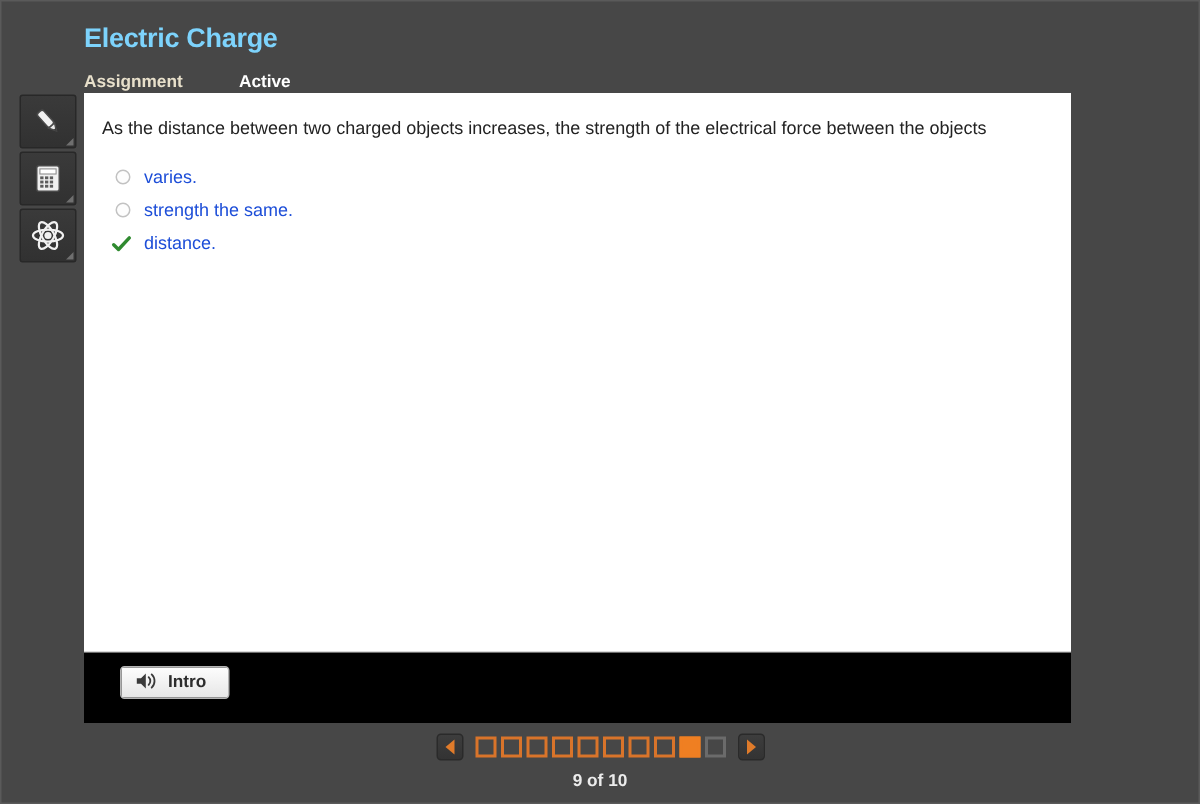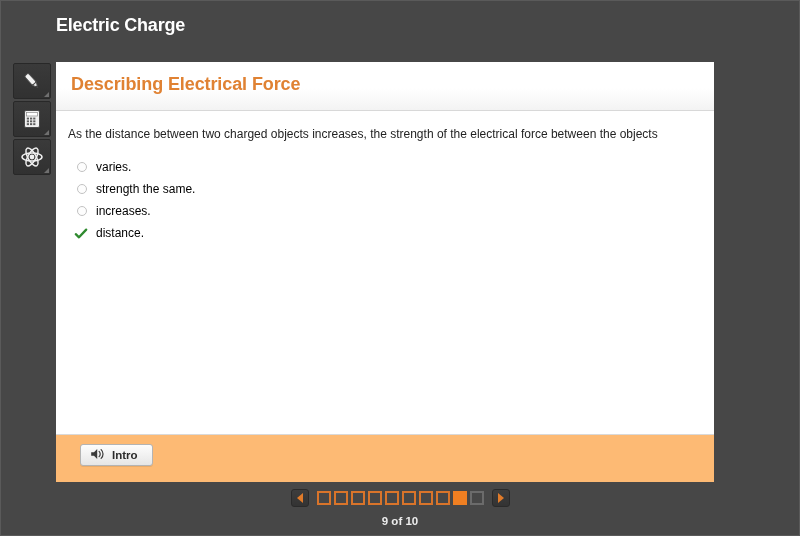--- a/index.html
+++ b/index.html
@@ -29,21 +29,21 @@
     left: 0; top: 0;
     width: 798px;
     height: 60px;
   }
   #app-title {
     position: absolute;
     left: 55px;
     top: 14px;
     font-size: 18px;
     font-weight: bold;
-    color: #ffffff;
+    color: #7dd3fc;
     letter-spacing: -0.2px;
   }
   #tabbar {
     position: absolute;
     left: 55px;
     top: 44px;
     height: 16px;
   }
   .tab {
     display: inline-block;
@@ -120,21 +120,21 @@
     line-height: 15px;
   }
   #options {
     margin-top: 14px;
   }
   .option {
     position: relative;
     height: 22px;
     padding-left: 28px;
     font-size: 12px;
-    color: #000000;
+    color: #1d4ed8;
     line-height: 22px;
   }
   .radio {
     position: absolute;
     left: 9px;
     top: 6px;
     width: 10px;
     height: 10px;
     border: 1px solid #c2c2c2;
     border-radius: 50%;
@@ -150,21 +150,21 @@
   }
 
   
   #panel-footer {
     position: absolute;
     left: 0;
     bottom: 0;
     width: 688px;
     height: 47px;
     border-top: 1px solid #d9d9d9;
-    background: #fdba74;
+    background: #000000;
   }
   #intro-btn {
     position: absolute;
     left: 24px;
     top: 9px;
     height: 22px;
     padding: 0 14px 0 9px;
     background: linear-gradient(180deg, #fdfdfd 0%, #e6e6e6 100%);
     border: 1px solid #b4b4b4;
     border-radius: 3px;
@@ -235,20 +235,24 @@
     color: #ececec;
   }
 </style>
 </head>
 <body>
 
 <div id="app">
 
   <div id="header">
     <div id="app-title">Electric Charge</div>
+    <div id="tabbar">
+      <span class="tab assignment">Assignment</span>
+      <span class="tab active-tab">Active</span>
+    </div>
   </div>
 
   <div id="sidebar">
 
     <div class="tool-btn">
       <span>
         <svg width="24" height="24" viewBox="0 0 24 24">
           <g transform="rotate(-42 12 12)">
             <rect x="9.4" y="3.4" width="5.2" height="12.2" rx="1.6" fill="#f2f2f2" stroke="#4a4a4a" stroke-width="1"></rect>
             <polygon points="9.4,15.6 14.6,15.6 12,20.4" fill="#e9e9e9" stroke="#4a4a4a" stroke-width="1"></polygon>
@@ -288,43 +292,36 @@
           </g>
           <circle cx="12" cy="12" r="2.4" fill="#f0f0f0"></circle>
         </svg>
       </span>
     </div>
 
   </div>
 
   <div id="panel">
 
-    <div id="panel-header">
-      <div id="content-title">Describing Electrical Force</div>
-    </div>
 
     <div id="question-body">
       <div id="question-text">As the distance between two charged objects increases, the strength of the electrical force between the objects</div>
 
       <div id="options">
 
         <div class="option">
           <span class="radio"></span>
           <span>varies.</span>
         </div>
 
         <div class="option">
           <span class="radio"></span>
           <span>strength the same.</span>
         </div>
 
-        <div class="option">
-          <span class="radio"></span>
-          <span>increases.</span>
-        </div>
 
         <div class="option">
           <span class="check">
             <svg width="14" height="14" viewBox="0 0 14 14">
               <path d="M1.8 7.2 L5.0 10.3 L12.2 2.6" fill="none" stroke="#2f8a2f" stroke-width="2.3" stroke-linecap="round" stroke-linejoin="round"></path>
             </svg>
           </span>
           <span>distance.</span>
         </div>
 

